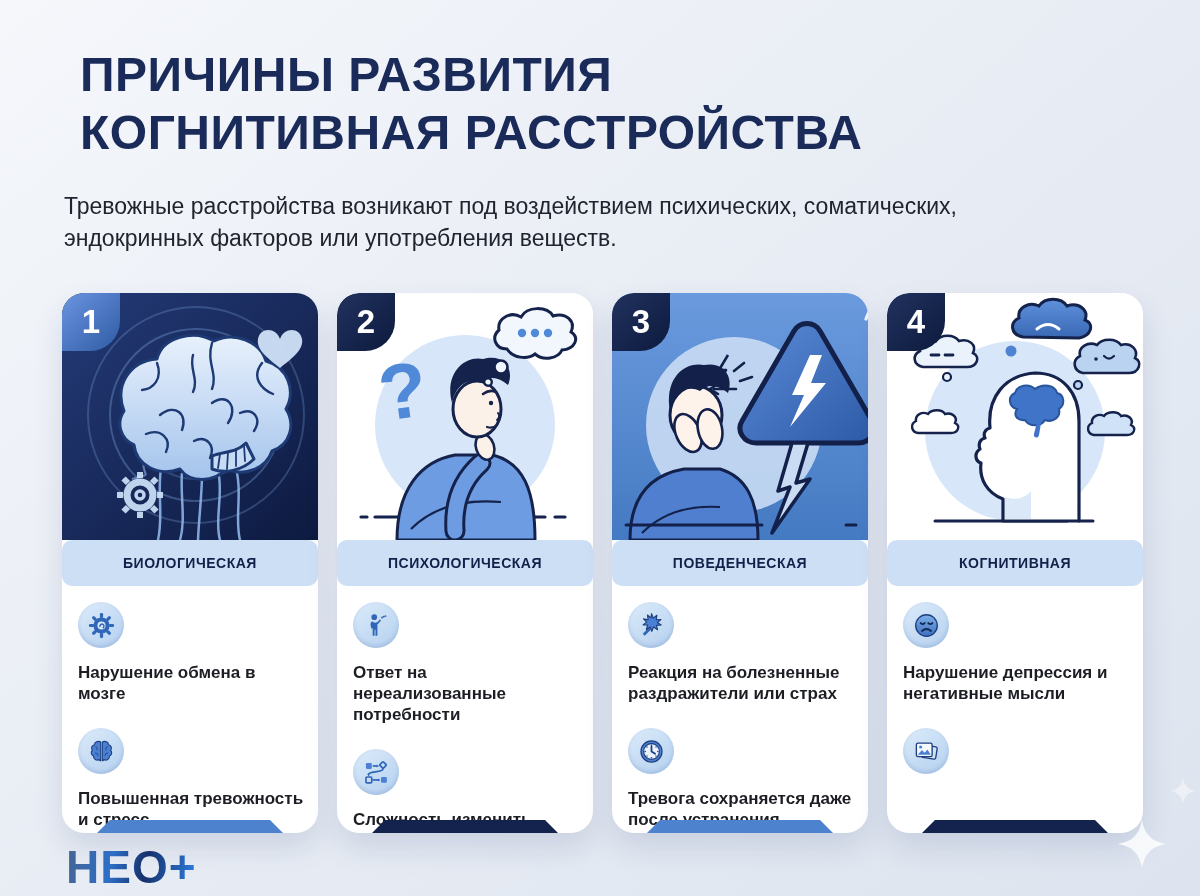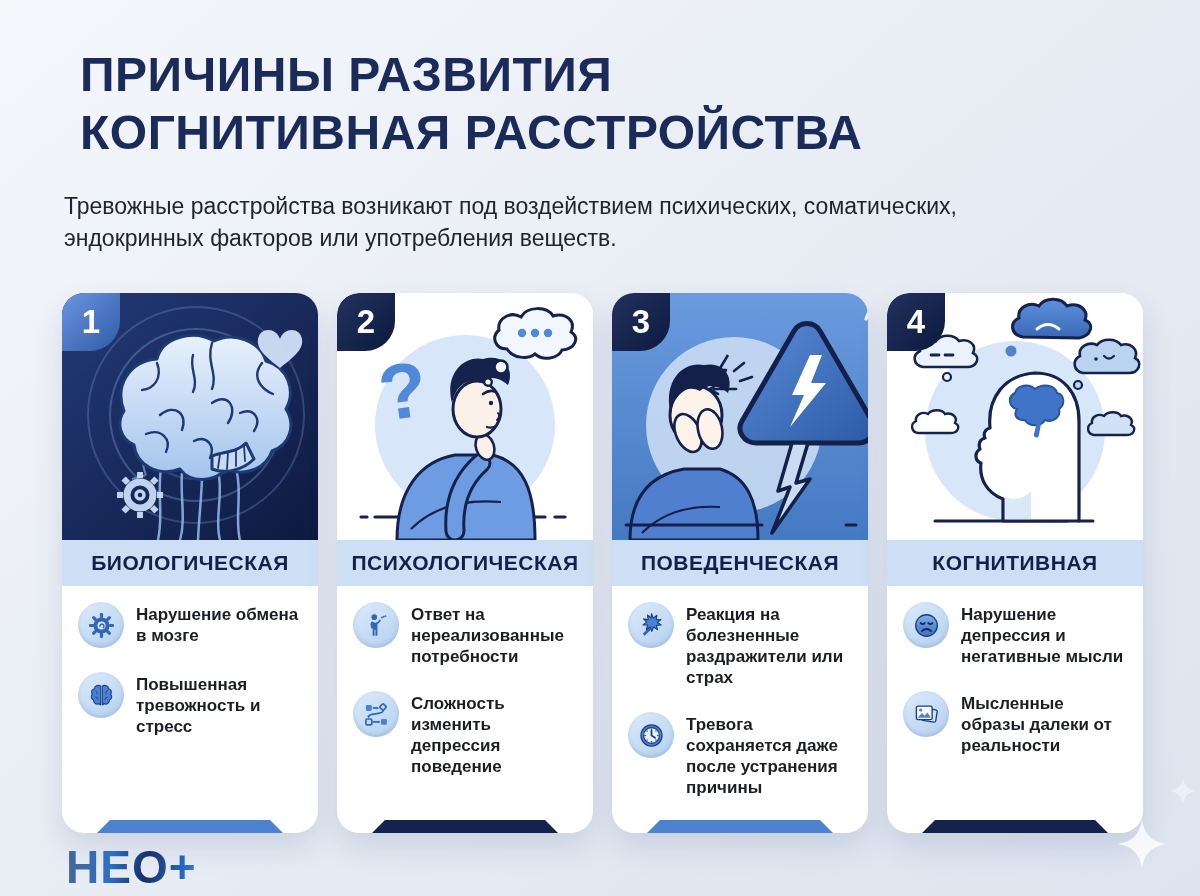--- a/index.html
+++ b/index.html
@@ -22,24 +22,24 @@
   .card { width:256px; height:540px; background:#fff; border-radius:22px;
           box-shadow:0 14px 30px rgba(25,50,110,.13); position:relative; overflow:hidden; }
   .card-ill { height:247px; position:relative; overflow:hidden; }
   .card-ill svg { display:block; }
   .badge { position:absolute; top:0; left:0; width:58px; height:58px; z-index:3;
            border-radius:22px 0 30px 0; display:flex; align-items:center; justify-content:center;
            color:#fff; font-size:33px; font-weight:bold; }
   .badge-blue { background:linear-gradient(135deg,#6b95e0 0%,#2f5aa4 100%); }
   .badge-navy { background:linear-gradient(135deg,#21325e 0%,#0d1a3e 100%); }
   .card-header { height:46px; background:#cddff4; display:flex; align-items:center;
-                 justify-content:center; font-size:21px; font-weight:bold;
-                 color:#12204a; letter-spacing:.5px; }
+                 justify-content:center; font-size:14px; font-weight:bold;
+                 color:#12204a; letter-spacing:.5px;border-radius:10px; }
   .card-items { padding:16px 14px 0 16px; }
-  .item { display:flex; gap:12px; align-items:flex-start; margin-bottom:24px; }
+  .item { display:flex; gap:12px; align-items:flex-start; margin-bottom:24px;flex-direction:column; }
   .item-ic { flex:0 0 46px; width:46px; height:46px; border-radius:50%;
              background:linear-gradient(145deg,#dcebfa 0%,#b4d0ef 100%);
              box-shadow:inset 0 -2px 4px rgba(40,80,150,.18);
              display:flex; align-items:center; justify-content:center; }
   .item-tx { font-size:17px; line-height:21px; color:#1c1e24; font-weight:600; padding-top:2px; }
   .card-footer { position:absolute; bottom:0; left:50%; transform:translateX(-50%);
                  width:186px; height:13px;
                  clip-path:polygon(0 100%, 7% 0, 93% 0, 100% 100%); }
   .footer-blue { background:#4d82cf; }
   .footer-navy { background:#14224e; }
@@ -400,21 +400,20 @@
         </div>
         <div class="item">
           <span class="item-ic">
             <svg width="27" height="27" viewBox="0 0 24 24">
               <rect x="8" y="7" width="13" height="11" rx="1.5" fill="#cfe2f7" stroke="#1d3f7e" stroke-width="1.2" transform="rotate(9 14 12)"></rect>
               <rect x="3" y="4.5" width="14" height="12" rx="1.5" fill="#f4f9fe" stroke="#1d3f7e" stroke-width="1.2"></rect>
               <circle cx="6.8" cy="8" r="1.4" fill="#4b80d4"></circle>
               <path d="M4.2,14.8 L8,10.6 L10.4,13.2 L12.8,10.2 L15.8,14.8 Z" fill="#4b80d4"></path>
             </svg>
           </span>
-          <span class="item-tx">Мысленные образы далеки от реальности</span>
         </div>
       </div>
       <div class="card-footer footer-navy"></div>
     </div>
 
   </div>
 
   <div class="logo">НЕО+</div>
 
   <svg class="sparkle" style="left:1118px; top:820px;" width="48" height="48" viewBox="0 0 40 40">

